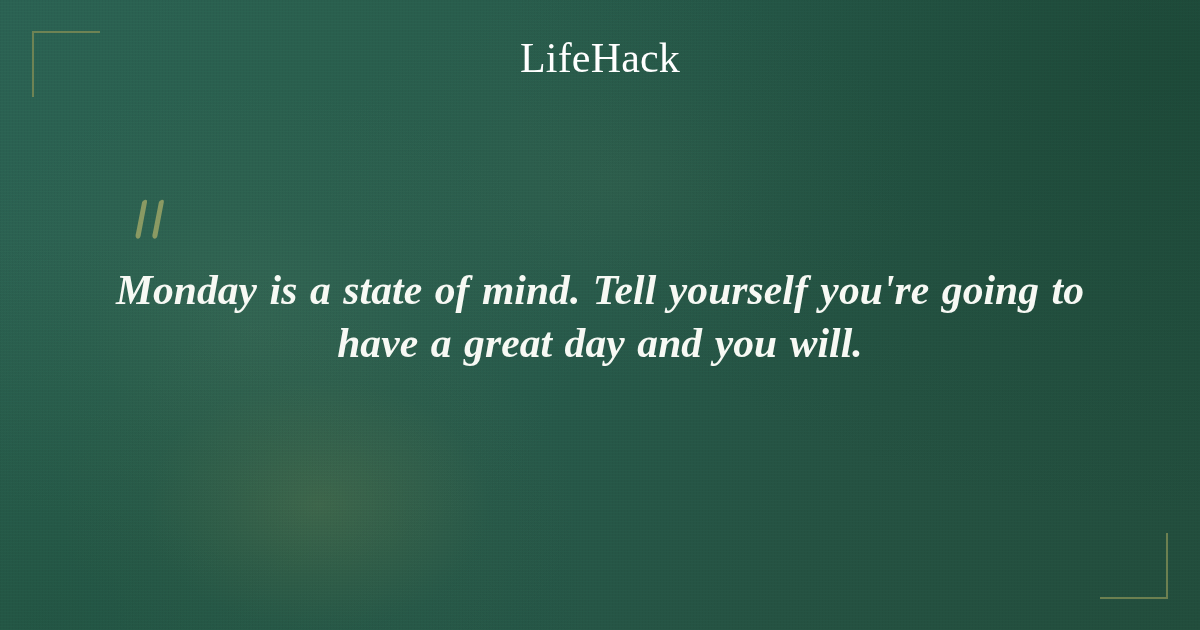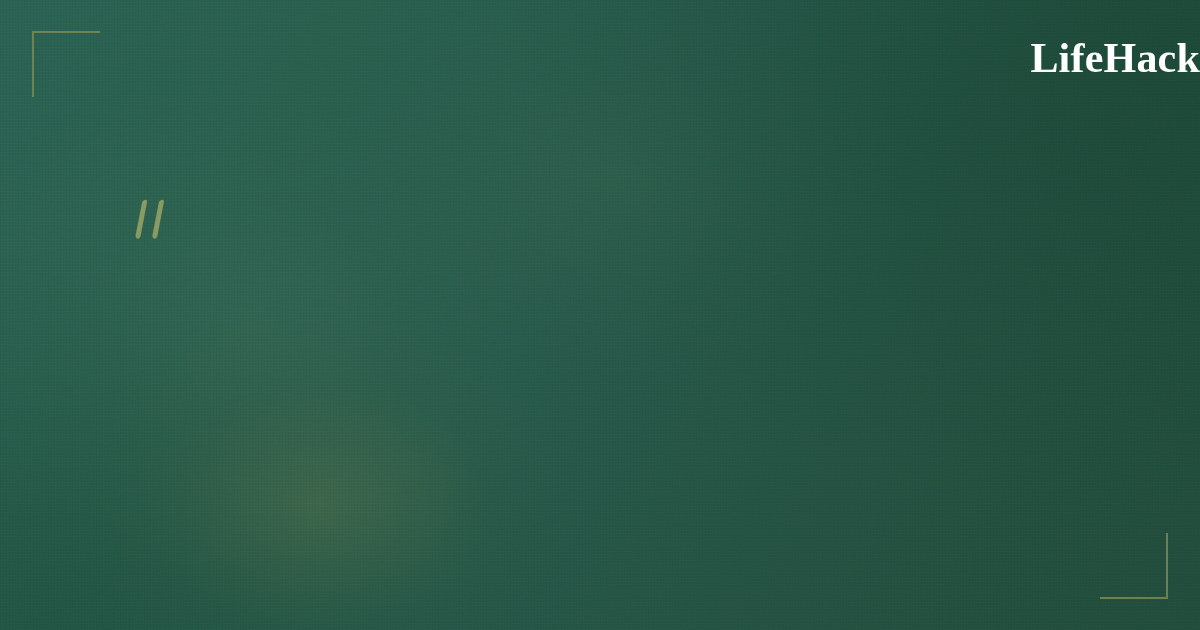--- a/index.html
+++ b/index.html
@@ -99,25 +99,25 @@
     border-right: 2px solid #7d8b55;
     opacity: 0.82;
   }
 
   
   .logo {
     position: absolute;
     top: 37px;
     left: 0;
     width: 1200px;
-    text-align: right;
+    text-align: center;
     color: #ffffff;
     font-family: "Liberation Serif", "DejaVu Serif", serif;
     font-size: 42px;
-    font-weight: 700;
+    font-weight: 400;
     letter-spacing: 0.2px;
     line-height: 1;
   }
 
   
   .quote-mark {
     position: absolute;
     left: 130px;
     top: 198px;
     width: 46px;
@@ -162,14 +162,17 @@
 
   <div class="logo">LifeHack</div>
 
   <div class="quote-mark">
     <svg width="46" height="48" viewBox="0 0 46 48" aria-hidden="true">
       <path d="M14.6 2.0 C16.2 1.4 17.4 2.2 17.0 4.2 L10.6 38.0 C10.2 40.2 8.0 41.4 6.6 40.2 C5.4 39.2 5.3 37.4 6.0 35.2 L12.0 4.6 C12.3 3.2 13.4 2.4 14.6 2.0 Z" fill="#8a9a63"></path>
       <path d="M31.4 2.0 C33.0 1.4 34.2 2.2 33.8 4.2 L27.4 38.0 C27.0 40.2 24.8 41.4 23.4 40.2 C22.2 39.2 22.1 37.4 22.8 35.2 L28.8 4.6 C29.1 3.2 30.2 2.4 31.4 2.0 Z" fill="#8a9a63"></path>
     </svg>
   </div>
 
+  <div class="quote-block">
+    <p class="quote-text">Monday is a state of mind. Tell yourself you're going to have a great day and you will.</p>
+  </div>
 
 </div>
 
 </body></html>

